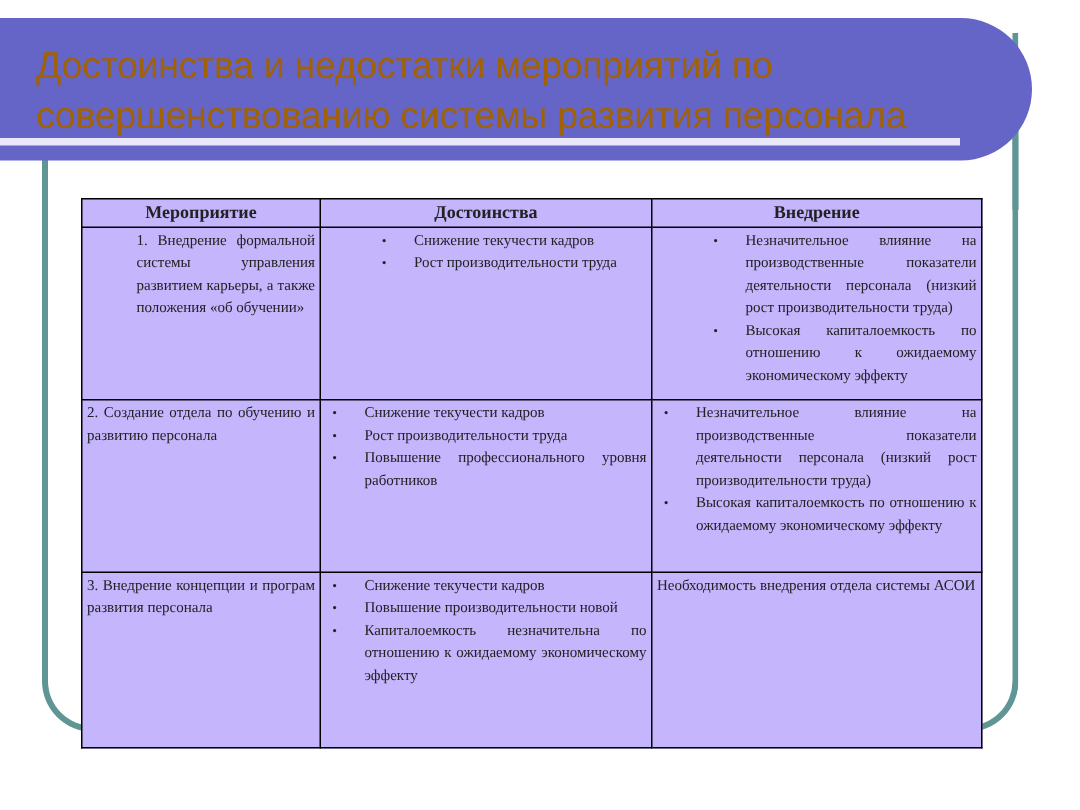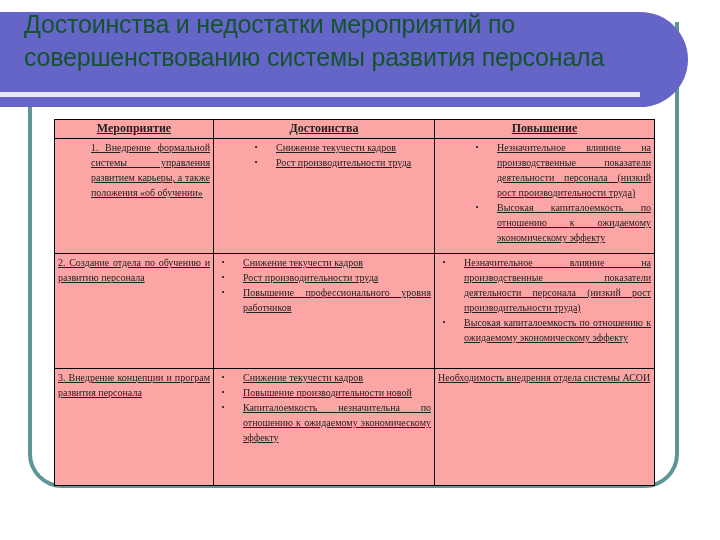--- a/index.html
+++ b/index.html
@@ -21,30 +21,30 @@
   .banner {
     position:absolute; left:0; top:12px; width:688px; height:95px;
     background:#6565c8;
     border-radius:0 48px 48px 0;
   }
   .banner-stripe {
     position:absolute; left:0; top:92px; width:640px; height:5px;
     background:#e8e8f8;
   }
   .title {
-    position:absolute; left:24px; top:8px; width:670px;
+    position:absolute; left:24px; top:28px; width:670px;
     font-family:"Liberation Sans", sans-serif;
-    font-size:25px; line-height:33px; color:#14532d;
+    font-size:25px; line-height:33px; color:#a16207;
     letter-spacing:-0.2px;
   }
   table.grid {
-    position:absolute; left:54px; top:119px;
+    position:absolute; left:54px; top:132px;
     width:600px; border-collapse:collapse;
-    table-layout:fixed; background:#fca5a5;
-    font-size:10px; line-height:15px; color:#222;text-decoration:underline;
+    table-layout:fixed; background:#c4b5fd;
+    font-size:10px; line-height:15px; color:#222;
   }
   table.grid th, table.grid td {
     border:1px solid #000; vertical-align:top; padding:1px 3px;
   }
   table.grid th {
     font-weight:bold; font-size:12px; text-align:center; height:15px; padding:1px 3px 2px;
   }
   td.measure { text-align:justify; }
   tr.r1 td { height:112px;padding-left:36px; }
   tr.r2 td { height:112px;margin-top:38px; }
@@ -68,21 +68,21 @@
 <table class="grid">
   <colgroup>
     <col style="width:159px">
       <col style="width:221px">
       <col style="width:220px">
   </colgroup>
   <thead>
     <tr>
       <th>Мероприятие</th>
       <th>Достоинства</th>
-      <th>Повышение</th>
+      <th>Внедрение</th>
     </tr>
   </thead>
   <tbody>
     <tr class="r1">
       <td class="measure">1. Внедрение формальной системы управления развитием карьеры, а также положения «об обучении»</td>
       <td>
         <ul class="bul">
           <li><span class="dot">•</span><span>Снижение текучести кадров</span></li>
           <li><span class="dot">•</span><span>Рост производительности труда</span></li>
         </ul>

